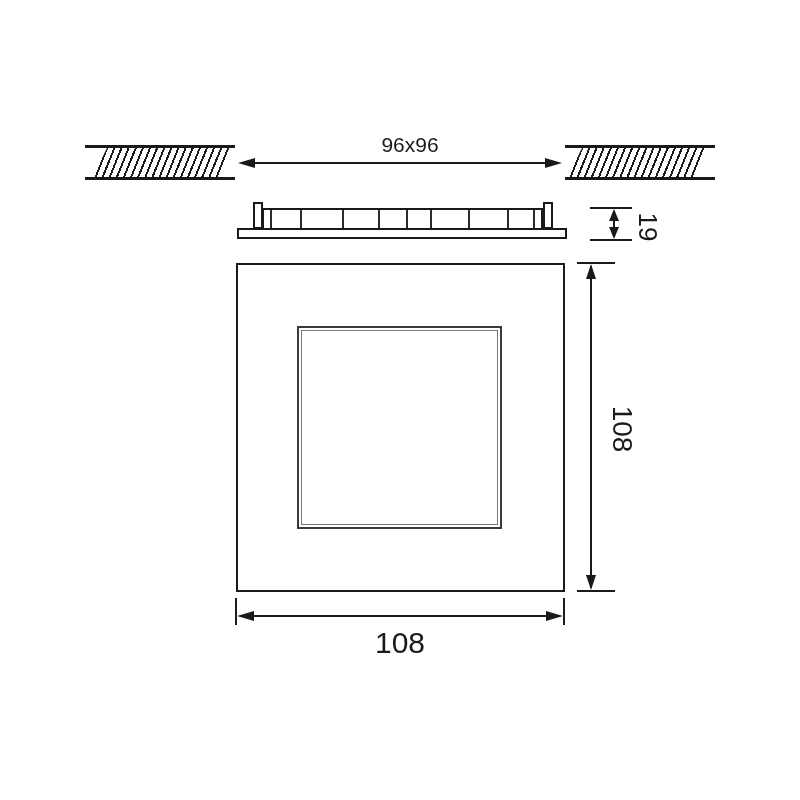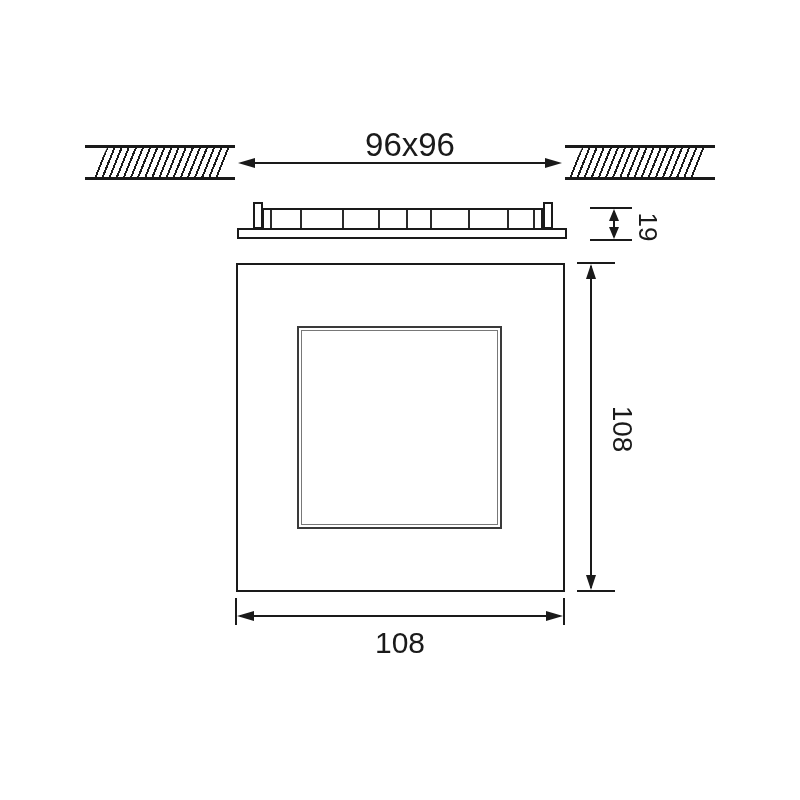--- a/index.html
+++ b/index.html
@@ -44,21 +44,21 @@
   <div>
     <div class="line" style="left:565px;top:145px;width:150px;height:3px;"></div>
     <div class="line" style="left:565px;top:177px;width:150px;height:3px;"></div>
     <div class="hatch" style="left:567px;top:148px;width:141px;height:29px;"></div>
   </div>
 
   <div>
     <div class="line" style="left:252px;top:162px;width:296px;height:2px;"></div>
     <div class="ah ah-left" style="left:238px;top:158px;"></div>
     <div class="ah ah-right" style="left:545px;top:158px;"></div>
-    <div class="dim-label" style="left:348px;top:131px;width:124px;height:28px;line-height:28px;font-size:33px;">96x96</div>
+    <div class="dim-label" style="left:348px;top:131px;width:124px;height:28px;line-height:28px;font-size:21px;">96x96</div>
   </div>
 
   <div>
     <div class="part" style="left:237px;top:228px;width:330px;height:11px;"></div>
     <div class="part" style="left:262px;top:208px;width:281px;height:22px;">
       <div class="thin-divider" style="left:6px;"></div>
       <div class="thin-divider" style="left:36px;"></div>
       <div class="thin-divider" style="left:78px;"></div>
       <div class="thin-divider" style="left:114px;"></div>
       <div class="thin-divider" style="left:142px;"></div>

